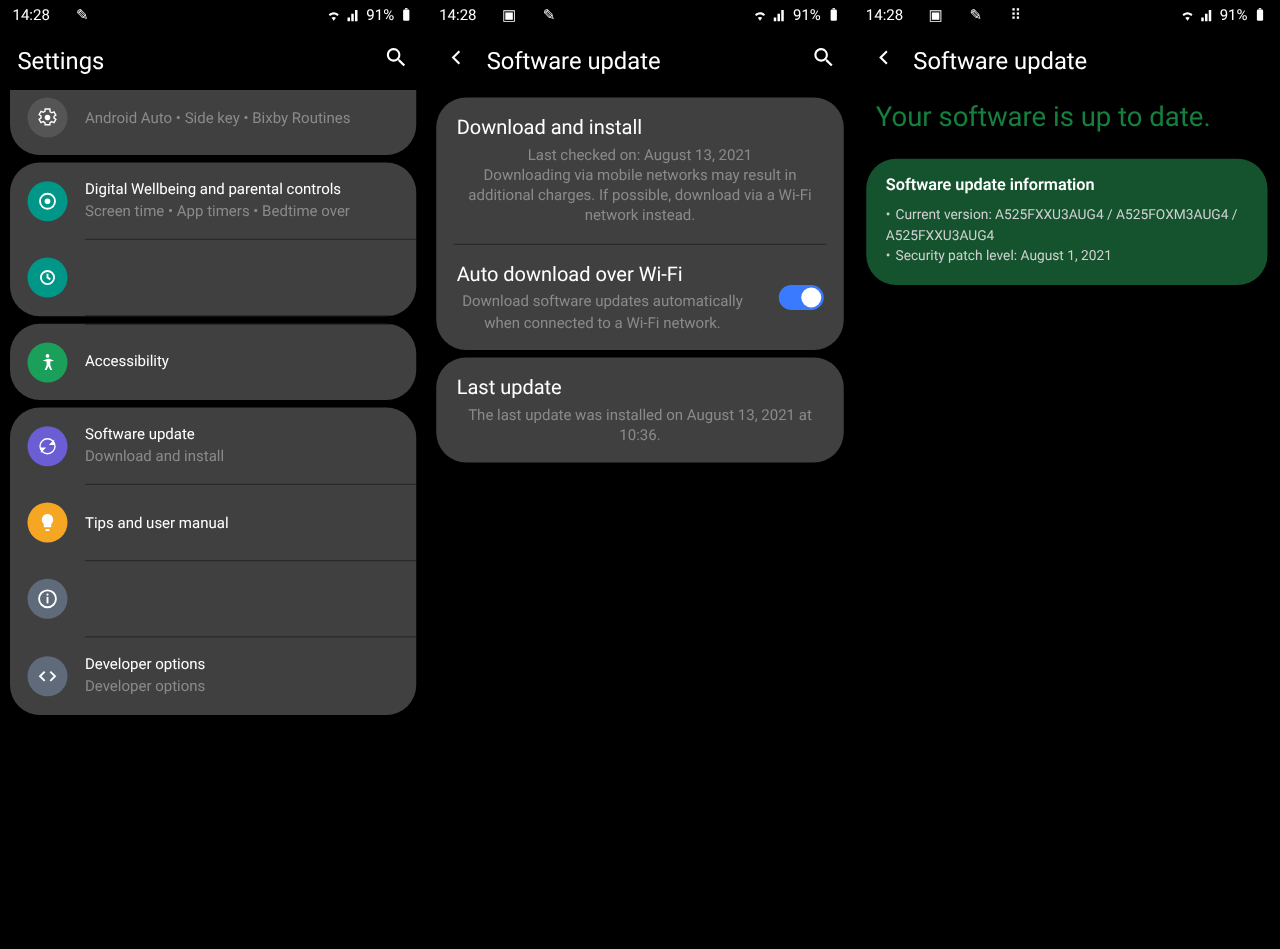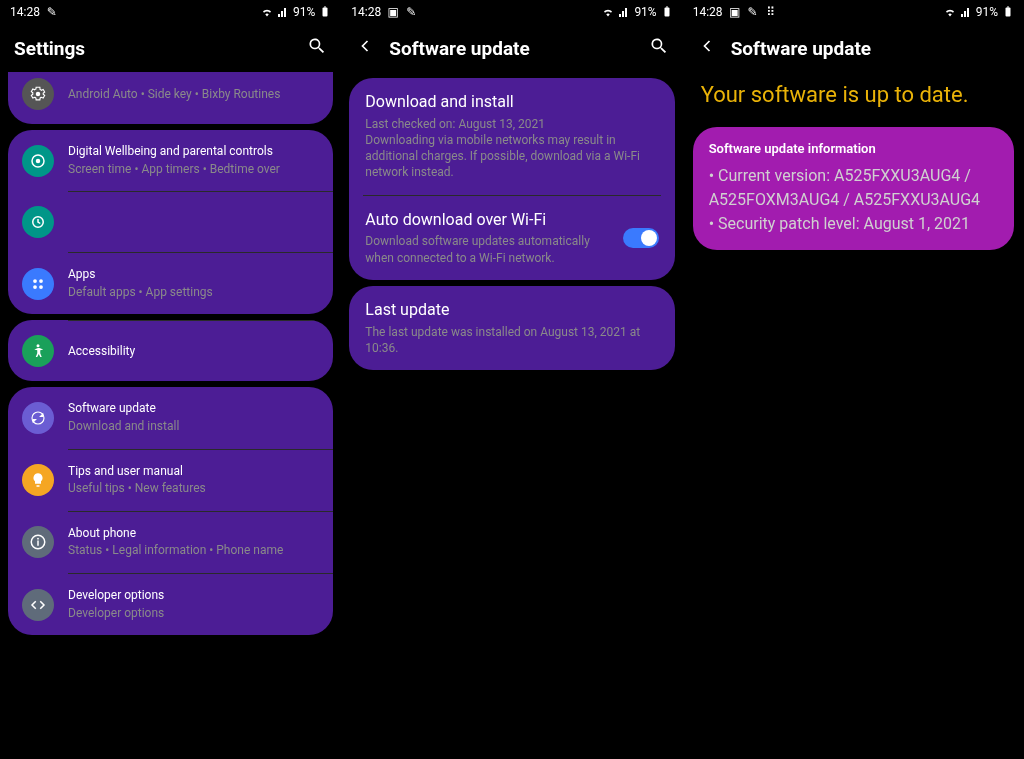--- a/index.html
+++ b/index.html
@@ -1,44 +1,44 @@
 <!DOCTYPE html>
 <html><head>
 <meta charset="utf-8">
 <style>
   *{margin:0;padding:0;box-sizing:border-box;font-family:-apple-system,BlinkMacSystemFont,"Segoe UI",Roboto,sans-serif;}
   body{background:#000;color:#fff;width:1024px;height:759px;display:flex;overflow:hidden;}
   .panel{width:341.33px;height:759px;background:#000;position:relative;}
   .status-bar{height:24px;display:flex;align-items:center;justify-content:space-between;padding:0 10px;font-size:12px;color:#fff;}
-  .status-left{display:flex;align-items:center;gap:6px;}
+  .status-left{display:flex;align-items:center;gap:20px;}
   .status-right{display:flex;align-items:center;gap:4px;text-align:right;}
   .status-icon{width:12px;height:12px;display:inline-flex;align-items:center;justify-content:center;}
   .header{display:flex;align-items:center;padding:12px 14px;gap:14px;}
-  .header-title{font-size:19px;font-weight:700;flex:1;}
+  .header-title{font-size:19px;font-weight:400;flex:1;}
   .back-icon svg,.search-icon svg{width:20px;height:20px;fill:#fff;}
-  .card{background:#4c1d95;border-radius:24px;margin:6px 8px;overflow:hidden;}
+  .card{background:#404040;border-radius:24px;margin:6px 8px;overflow:hidden;}
   .item{display:flex;align-items:center;padding:14px 14px;gap:14px;position:relative;}
   .item-icon{width:32px;height:32px;border-radius:16px;display:flex;align-items:center;justify-content:center;flex-shrink:0;}
   .item-icon svg{width:18px;height:18px;fill:#fff;}
   .item-text{flex:1;min-width:0;}
   .item-title{font-size:12px;color:#fff;line-height:1.3;}
   .item-sub{font-size:12px;color:#8a8a8a;margin-top:2px;line-height:1.3;}
   .divider{height:1px;background:#2a2a2a;margin-left:60px;}
   .divider-full{height:1px;background:#2a2a2a;margin:0 14px;}
   .setting-item{padding:14px 16px;}
   .setting-title{font-size:16px;color:#fff;line-height:1.3;}
-  .setting-sub{font-size:12px;color:#8a8a8a;margin-top:3px;line-height:1.35;}
+  .setting-sub{font-size:12px;color:#8a8a8a;margin-top:3px;line-height:1.35;text-align:center;}
   .setting-row{display:flex;align-items:center;gap:24px;}
   .setting-row .setting-content{flex:1;}
   .toggle{width:36px;height:20px;border-radius:10px;background:#3a7afe;position:relative;flex-shrink:0;}
   .toggle::after{content:"";position:absolute;width:16px;height:16px;border-radius:50%;background:#fff;top:2px;right:2px;}
-  .big-heading{font-size:22px;font-weight:400;padding:10px 18px 14px;color:#eab308;}
-  .info-card{background:#a21caf;border-radius:24px;margin:6px 10px;padding:14px 16px;}
+  .big-heading{font-size:22px;font-weight:400;padding:10px 18px 14px;color:#15803d;}
+  .info-card{background:#14532d;border-radius:24px;margin:6px 10px;padding:14px 16px;}
   .info-heading{font-size:13px;font-weight:600;color:#fff;margin-bottom:8px;}
-  .info-line{font-size:16px;color:#d0d0d0;line-height:1.5;}
+  .info-line{font-size:11px;color:#d0d0d0;line-height:1.5;}
   .bullet{margin-right:4px;}
   .partial-top{border-top-left-radius:0;border-top-right-radius:0;}
   .cut-top .item:first-child{padding-top:6px;}
   .cut-top .item:first-child .item-title{color:#888;font-size:14px;opacity:.4;overflow:hidden;white-space:nowrap;}
 </style>
 </head>
 <body>
 
 <div class="panel">
   <div class="status-bar">
@@ -104,34 +104,20 @@
     <div class="divider"></div>
     <div class="item">
       <div class="item-icon" style="background:#009688">
           <svg viewBox="0 0 24 24">
             <circle cx="12" cy="12" r="7" fill="none" stroke="#fff" stroke-width="2"></circle>
             <path d="M12 8v4l3 2" stroke="#fff" stroke-width="2" fill="none"></path>
           </svg>
         </div>
     </div>
     <div class="divider"></div>
-    <div class="item">
-      <div class="item-icon" style="background:#3a7afe">
-          <svg viewBox="0 0 24 24">
-            <circle cx="8" cy="8" r="2.5"></circle>
-            <circle cx="16" cy="8" r="2.5"></circle>
-            <circle cx="8" cy="16" r="2.5"></circle>
-            <circle cx="16" cy="16" r="2.5"></circle>
-          </svg>
-        </div>
-      <div class="item-text">
-        <div class="item-title">Apps</div>
-        <div class="item-sub">Default apps  •  App settings</div>
-      </div>
-    </div>
   </div>
 
   <div class="card">
     <div class="divider"></div>
     <div class="item">
       <div class="item-icon" style="background:#1aa05a">
           <svg viewBox="0 0 24 24">
             <circle cx="12" cy="5" r="2"></circle>
             <path d="M12 8l-5 2 4 1v4l-2 5h2l2-4 2 4h2l-2-5v-4l4-1-5-2z"></path>
           </svg>
@@ -157,36 +143,31 @@
     </div>
     <div class="divider"></div>
     <div class="item">
       <div class="item-icon" style="background:#f5a623">
           <svg viewBox="0 0 24 24">
             <path d="M12 3a6 6 0 00-4 10.5V17h8v-3.5A6 6 0 0012 3zm-2 16h4v2h-4z"></path>
           </svg>
         </div>
       <div class="item-text">
         <div class="item-title">Tips and user manual</div>
-        <div class="item-sub">Useful tips  •  New features</div>
       </div>
     </div>
     <div class="divider"></div>
     <div class="item">
       <div class="item-icon" style="background:#5f6b7a">
           <svg viewBox="0 0 24 24">
             <circle cx="12" cy="12" r="9" fill="none" stroke="#fff" stroke-width="2"></circle>
             <rect x="11" y="10" width="2" height="7"></rect>
             <circle cx="12" cy="7.5" r="1.2"></circle>
           </svg>
         </div>
-      <div class="item-text">
-        <div class="item-title">About phone</div>
-        <div class="item-sub">Status  •  Legal information  •  Phone name</div>
-      </div>
     </div>
     <div class="divider"></div>
     <div class="item">
       <div class="item-icon" style="background:#5f6b7a">
           <svg viewBox="0 0 24 24">
             <path d="M9 7l-5 5 5 5m6-10l5 5-5 5" fill="none" stroke="#fff" stroke-width="2"></path>
           </svg>
         </div>
       <div class="item-text">
         <div class="item-title">Developer options</div>

